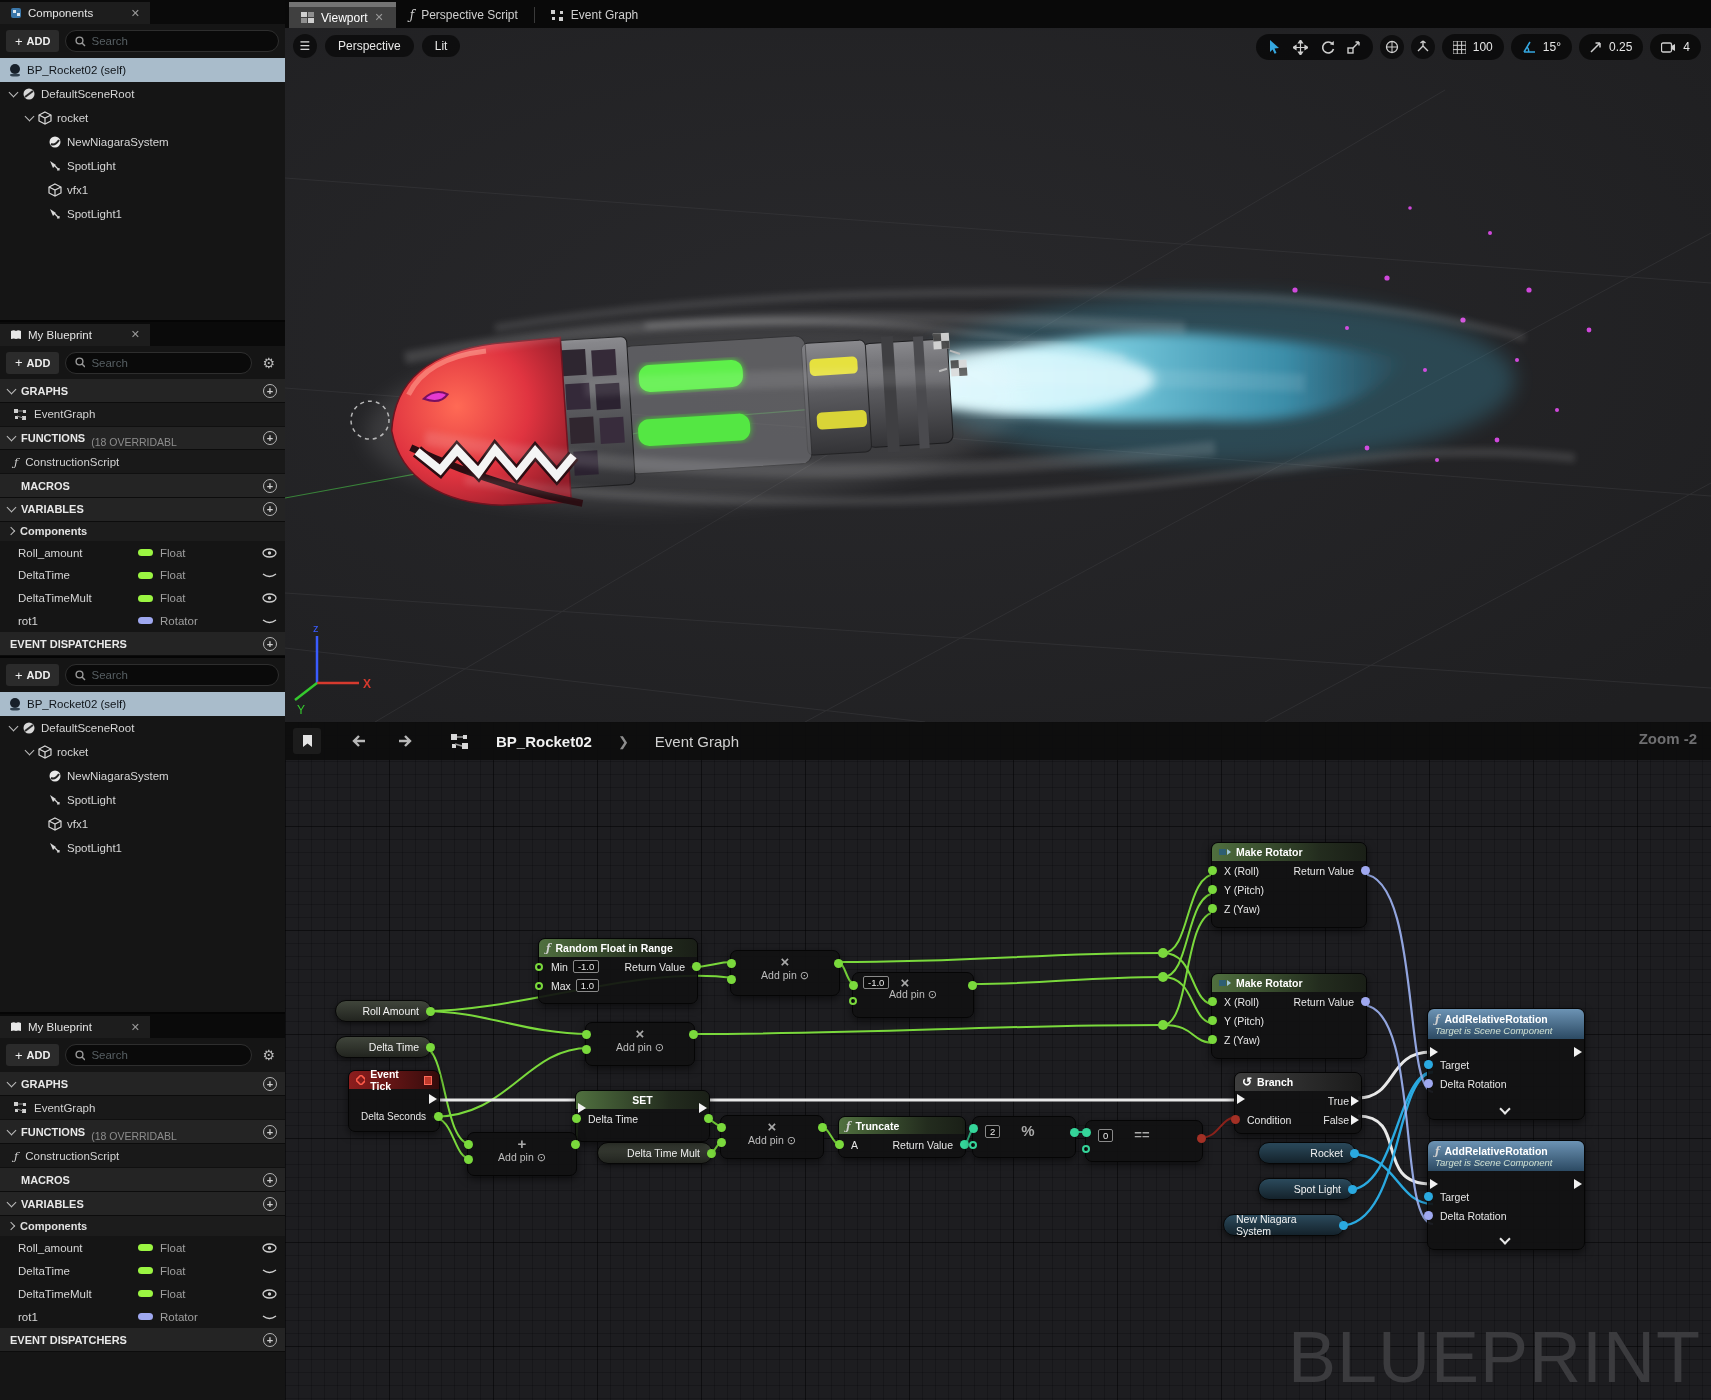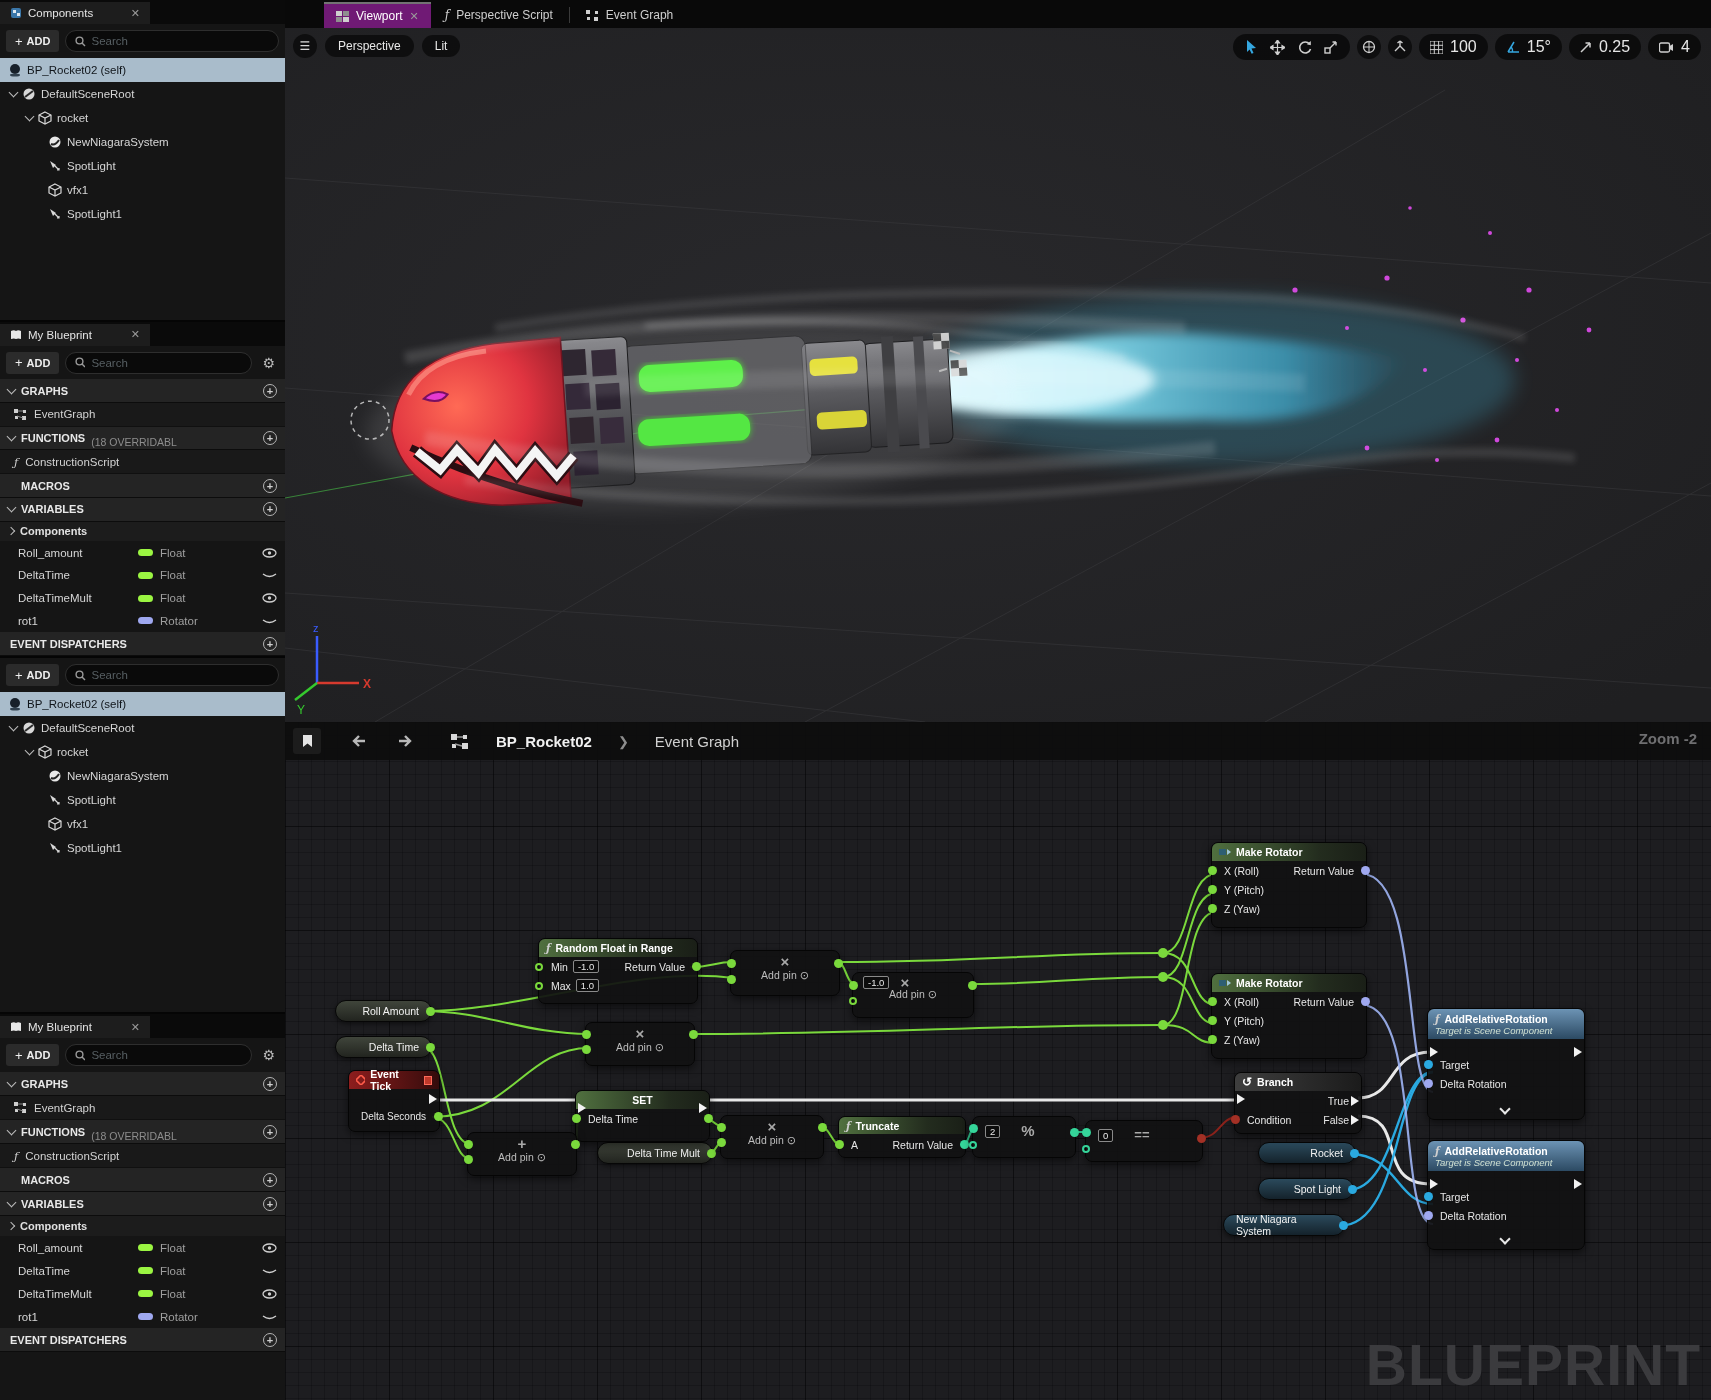--- a/index.html
+++ b/index.html
@@ -46,55 +46,55 @@
   .vname { width:120px; }
   .vpill { width:15px; height:7px; border-radius:4px; margin-right:7px; }
   .vtype { color:#9f9f9f; flex:1; }
   .filler { flex:1; background:#151515; }
 
   
   .right { flex:1; display:flex; flex-direction:column; }
   .vtabs { height:28px; background:#090909; display:flex; align-items:flex-end; gap:2px; padding-left:4px; }
   .vtab { height:26px; display:flex; align-items:center; gap:7px; padding:0 12px; font-size:12px;
           color:#cfcfcf; position:relative; }
-  .vtab.active { background:#701a75; border-top:2px solid #737373; color:#fff;margin-left:35px; }
+  .vtab.active { background:#404040; border-top:5px solid #737373; color:#fff; }
   .vtab .lbl.clip { max-width:112px; overflow:hidden; white-space:nowrap; display:inline-block; }
   .vtab-sep { width:1px; height:16px; background:#3a3a3a; margin:0 2px 5px 2px; }
   .fico { font-style:italic; font-family:"DejaVu Serif", serif; color:#cfcfcf; }
 
   
   .viewport { height:694px; position:relative; background:#232325; overflow:hidden; }
   .vp-toolbar { position:absolute; top:6px; left:8px; display:flex; gap:8px; align-items:center; z-index:5; }
   .roundbtn { width:24px; height:24px; border-radius:50%; background:rgba(10,10,10,.8); color:#d8d8d8;
               display:flex; align-items:center; justify-content:center; font-size:12px; }
   .pillbtn { background:rgba(10,10,10,.8); border-radius:13px; padding:4px 13px; font-size:12px; color:#e8e8e8; }
   .vp-tools-r { position:absolute; top:6px; right:10px; display:flex; gap:7px; align-items:center; z-index:5; }
   .toolpill { background:rgba(8,8,8,.8); border-radius:14px; height:26px; display:flex; align-items:center;
-              gap:7px; padding:0 11px; font-size:16px; color:#e6e6e6; }
+              gap:7px; padding:0 11px; font-size:12px; color:#e6e6e6; }
   .toolgroup { background:rgba(8,8,8,.8); border-radius:14px; height:26px; display:flex; align-items:center;
                gap:12px; padding:0 12px; }
 
   
   .graph { flex:1; position:relative; overflow:hidden;
     background-color:#1d1d20;
     background-image:
       linear-gradient(rgba(0,0,0,.38) 1px, transparent 1px),
       linear-gradient(90deg, rgba(0,0,0,.38) 1px, transparent 1px),
       linear-gradient(rgba(0,0,0,.20) 1px, transparent 1px),
       linear-gradient(90deg, rgba(0,0,0,.20) 1px, transparent 1px);
     background-size:104px 104px, 104px 104px, 13px 13px, 13px 13px; }
   .gheader { position:absolute; top:0; left:0; right:0; height:38px; background:rgba(13,13,13,.92);
              display:flex; align-items:center; gap:22px; padding:0 8px; z-index:6; }
   .gbtn { width:28px; height:26px; background:#1c1c1c; border-radius:3px; display:flex;
           align-items:center; justify-content:center; }
   .crumb-root { font-size:15px; font-weight:bold; color:#f0f0f0; margin-left:6px; }
   .crumb-sep { color:#8d8d8d; font-size:13px; margin:0 4px; }
   .crumb-cur { font-size:15px; color:#d0d0d0; }
   .zoomlbl { position:absolute; top:8px; right:14px; font-size:15px; font-weight:bold; color:#6f6f71; z-index:7; }
-  .watermark { position:absolute; right:10px; bottom:2px; font-size:57px; font-weight:700;
+  .watermark { position:absolute; right:10px; bottom:2px; font-size:72px; font-weight:400;
                letter-spacing:1px; color:#3b3b3e; z-index:1; }
   .wires { position:absolute; left:0; top:0; z-index:2; }
 
   
   .bpnode { position:absolute; z-index:3; background:rgba(17,17,18,.93); border:1px solid #050505;
             border-radius:7px; box-shadow:0 3px 8px rgba(0,0,0,.55); font-size:10.5px; color:#e6e6e6; }
   .nhdr { height:18px; display:flex; align-items:center; gap:5px; padding:0 7px;
           border-radius:6px 6px 0 0; font-weight:bold; font-size:10.5px; color:#fff; }
   .nhdr.green { background:linear-gradient(90deg,#50703f,#232c1e 70%,#1a1f17); }
   .nhdr.red { background:linear-gradient(90deg,#8d1d1d,#4a1010 75%,#330b0b); }

